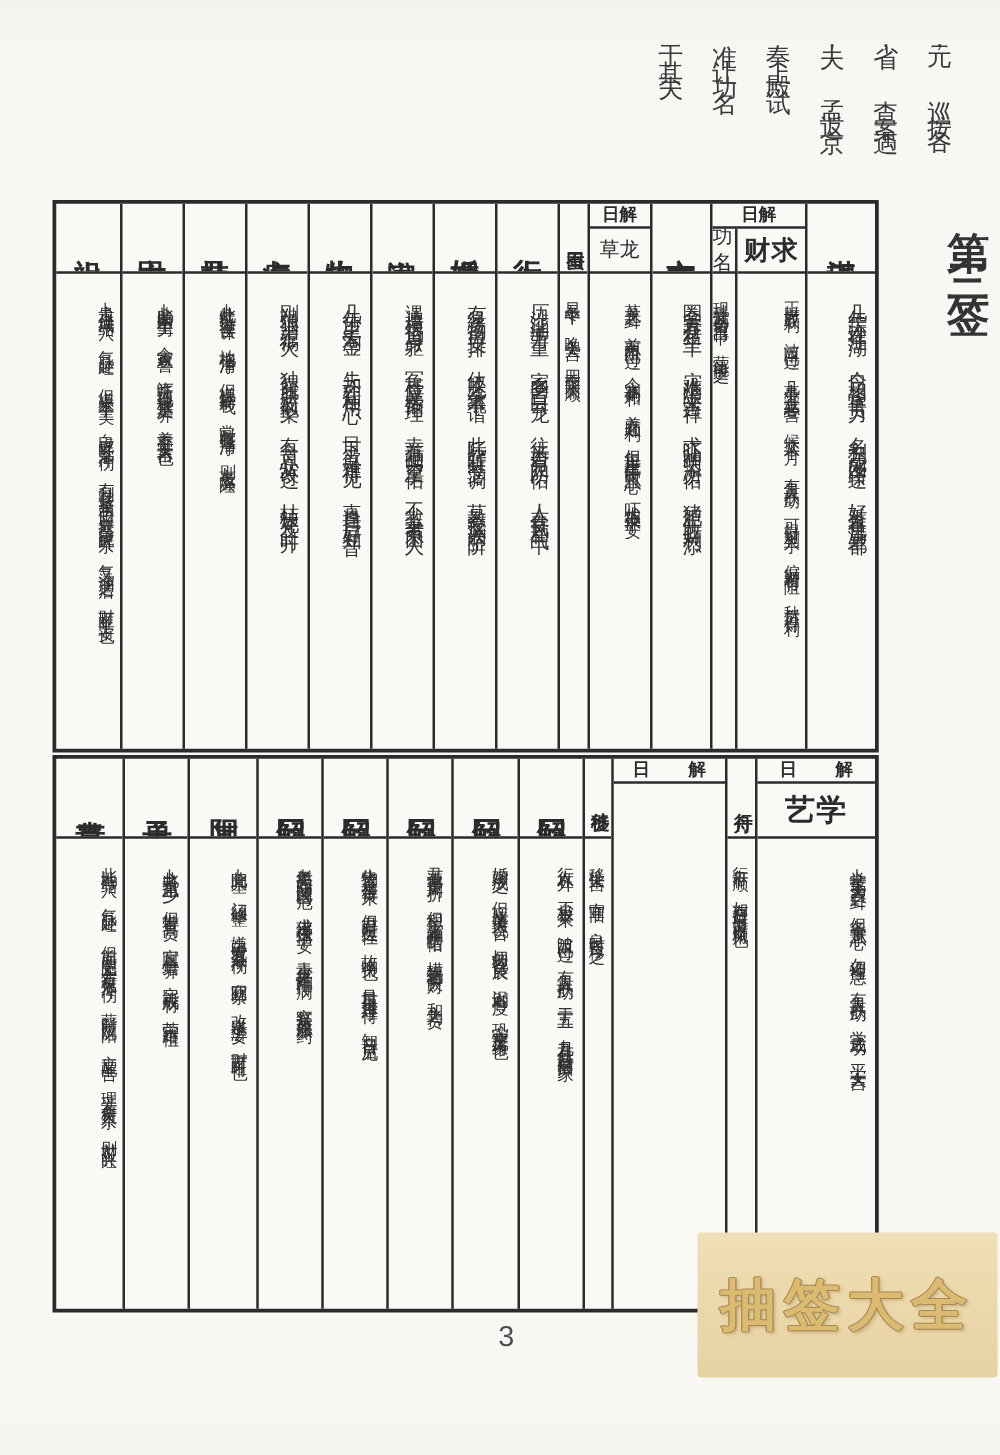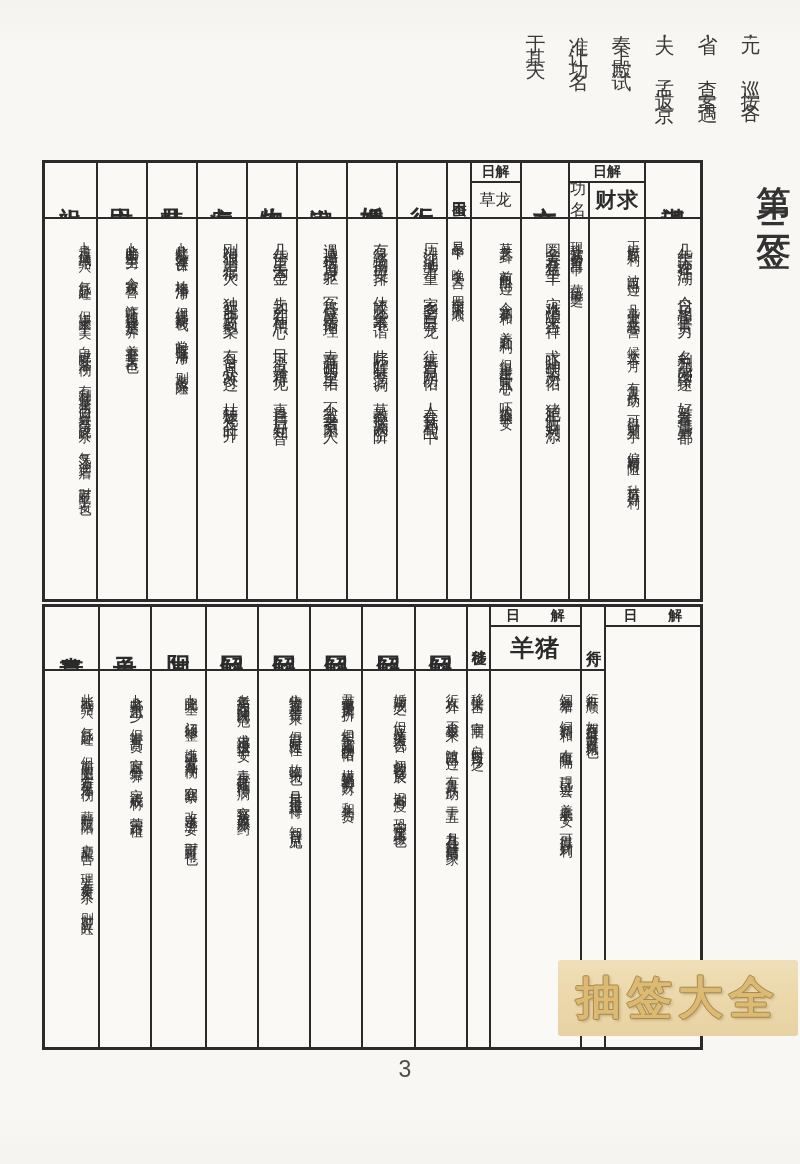--- a/index.html
+++ b/index.html
@@ -55,21 +55,21 @@
   .t-poem{font-size:15.5px;letter-spacing:4.5px;line-height:1.62;}
   .t-3col{font-size:13px;letter-spacing:3px;line-height:1.32;}
   .t-2col{font-size:13.5px;letter-spacing:2.5px;line-height:1.8;}
   .t-1col{font-size:13px;letter-spacing:2.5px;line-height:1.5;}
 
   
   .pagenum{position:absolute;top:1056px;left:405px;transform:translateX(-50%);
            font-family:"Liberation Sans","DejaVu Sans",sans-serif;font-size:23px;color:#4c4c4c;}
 
   
-  .wmark{position:absolute;left:558px;top:960px;width:240px;height:76px;border-radius:3px;
+  .wmark{position:absolute;left:558px;top:986px;width:240px;height:116px;border-radius:3px;
          background:linear-gradient(180deg,#efdfb8 0%,#ecd9ad 40%,#e7d2a2 100%);
          display:flex;align-items:center;justify-content:center;z-index:5;}
   .wmark span{font-size:45px;font-weight:700;letter-spacing:6px;color:#dcba72;
          text-shadow:1px 0 0 #a8894e,-1px 0 0 #a8894e,0 1px 0 #a8894e,0 -1px 0 #a8894e,2px 2px 3px rgba(120,95,50,.35);}
 </style>
 </head>
 <body>
 
 <div class="page">
 
@@ -302,45 +302,45 @@
       <div class="bd">
           <div class="vt t-1col">移徙未吉 宜守旧 良时吉日移之</div>
         </div>
     </div>
 
     <div class="col" style="flex:101 0 0">
       <div class="strip wide">
           <span>日解</span>
         </div>
       <div class="subrow">
-        <div class="subcol" style="flex:46 0 0">
-          <div class="hd-sub">
-              <span class="hd-h">羊猪</span>
-            </div>
-          <div class="bd">
-              <div class="vt t-2col">饲养猪羊 饲料调和 上有阻隔 现已过去 养底子平安 可得厚财利</div>
-            </div>
-        </div>
       </div>
     </div>
 
     <div class="col" style="flex:25 0 0">
       <div class="hd">
           <span class="vhead-sm">行舟</span>
         </div>
       <div class="bd">
           <div class="vt t-1col">行舟不顺 如有择日出海又可顺风也</div>
         </div>
     </div>
 
     <div class="col" style="flex:107 0 0">
       <div class="strip wide">
           <span>日解</span>
         </div>
       <div class="subrow">
+        <div class="subcol" style="flex:54 0 0">
+          <div class="hd-sub">
+              <span class="hd-h">艺学</span>
+            </div>
+          <div class="bd">
+              <div class="vt t-2col">卜学技艺为大吉之卦 但各事宜小心 勿迫性急 有贵人扶助 学之成功 平安大吉</div>
+            </div>
+        </div>
       </div>
     </div>
 
   </div>
 
   <div class="pagenum">3</div>
 
   <div class="wmark">
     <span>抽签大全</span>
   </div>

